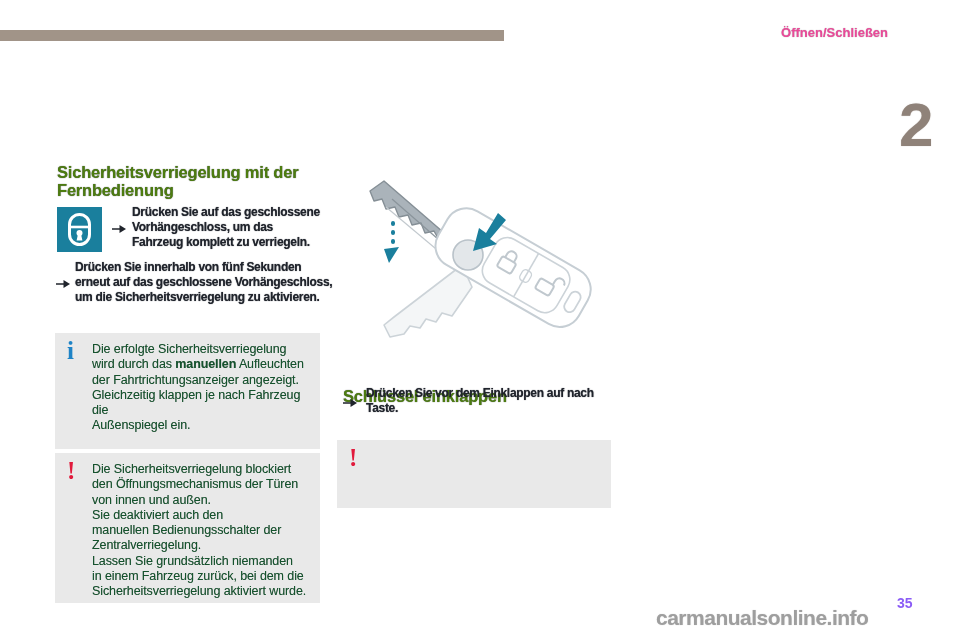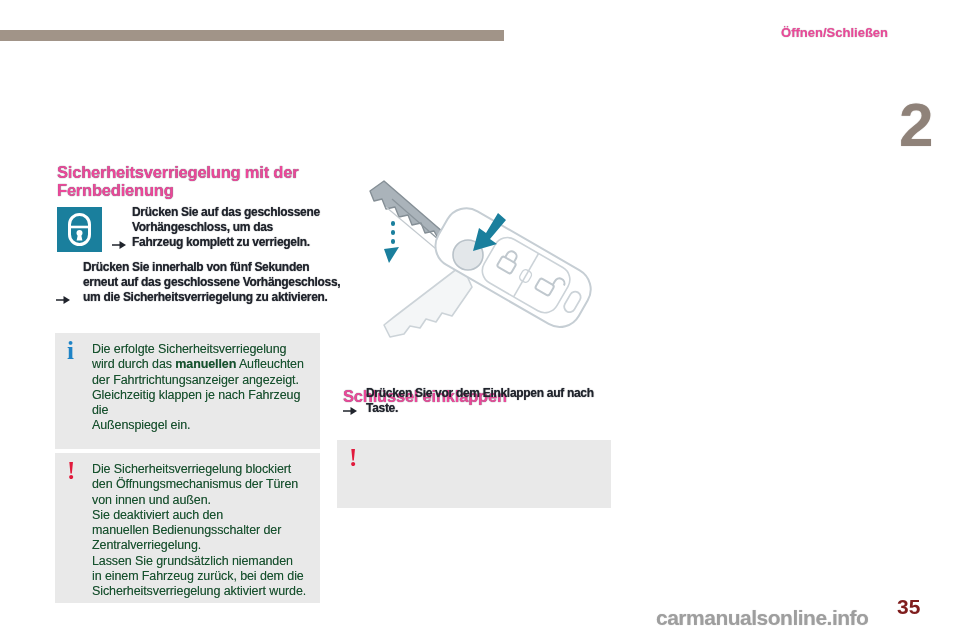--- a/index.html
+++ b/index.html
@@ -17,37 +17,37 @@
     font-size:13px;font-weight:700;color:#ec4899;
     text-shadow:0 0 1px rgba(126,126,126,.75);
   }
   .chapter-num{
     left:899px;top:94px;width:60px;
     font-size:62px;font-weight:700;line-height:1;color:#8f8279;
     text-shadow:0 0 1px rgba(143,130,121,.6);
   }
   
   .sec-title{
-    font-size:16.5px;line-height:18px;font-weight:800;color:#ec4899;
+    font-size:16.5px;line-height:18px;font-weight:800;color:#4d7c0f;
     letter-spacing:-0.2px;white-space:pre-line;
     text-shadow:0 0 1px rgba(30,39,51,.85);
   }
   #title1{left:57px;top:163px;width:290px;}
   #title2{left:343px;top:355px;width:270px;margin-top:32px;}
   
-  .bullet{display:flex;align-items:flex-end;}
+  .bullet{display:flex;align-items:center;}
   .bullet .arrow{flex:0 0 auto;margin-top:3px;}
   .bullet .btxt{
     font-size:12px;line-height:15px;font-weight:700;color:#20242c;
     letter-spacing:-0.3px;white-space:pre-line;
     text-shadow:0 0 1px rgba(32,36,44,.8);
   }
   #bullet-1{left:112px;top:205px;width:225px;}
   #bullet-1 .btxt{margin-left:6px;}
-  #bullet-2{left:56px;top:260px;width:290px;gap:8px;}
+  #bullet-2{left:56px;top:260px;width:290px;}
   #bullet-2 .btxt{margin-left:5px;}
   #bullet-3{left:343px;top:386px;width:280px;}
   #bullet-3 .btxt{margin-left:9px;}
   
   .lock-box{left:57px;top:207px;width:45px;height:45px;background:#1a7f9d;}
   
   .note{background:#e9e9e9;}
   .note .icon{
     position:absolute;left:12px;top:5px;
     font-family:"Liberation Serif","DejaVu Serif",serif;
@@ -62,21 +62,21 @@
     text-shadow:0 0 .5px rgba(59,59,59,.5);
   }
   #note-info{left:55px;top:333px;width:265px;height:116px;}
   #note-warn-left{left:55px;top:453px;width:265px;height:150px;}
   #note-warn-right{left:337px;top:440px;width:274px;height:68px;}
   .bold-inline{font-weight:700;}
   
   .key-figure{left:340px;top:167px;width:262px;height:183px;background:#ffffff;}
   
   .page-num{
-    left:897px;top:595px;font-size:21px;font-weight:700;color:#7f1d1d;z-index:1;
+    left:897px;top:595px;font-size:14px;font-weight:700;color:#8b5cf6;z-index:1;
   }
   .watermark{
     left:656px;top:606px;font-size:21px;font-weight:700;color:rgba(156,156,156,.95);
     letter-spacing:-0.5px;z-index:2;
     text-shadow:0 0 1px rgba(156,156,156,.6);
   }
 </style>
 </head>
 <body>
 

